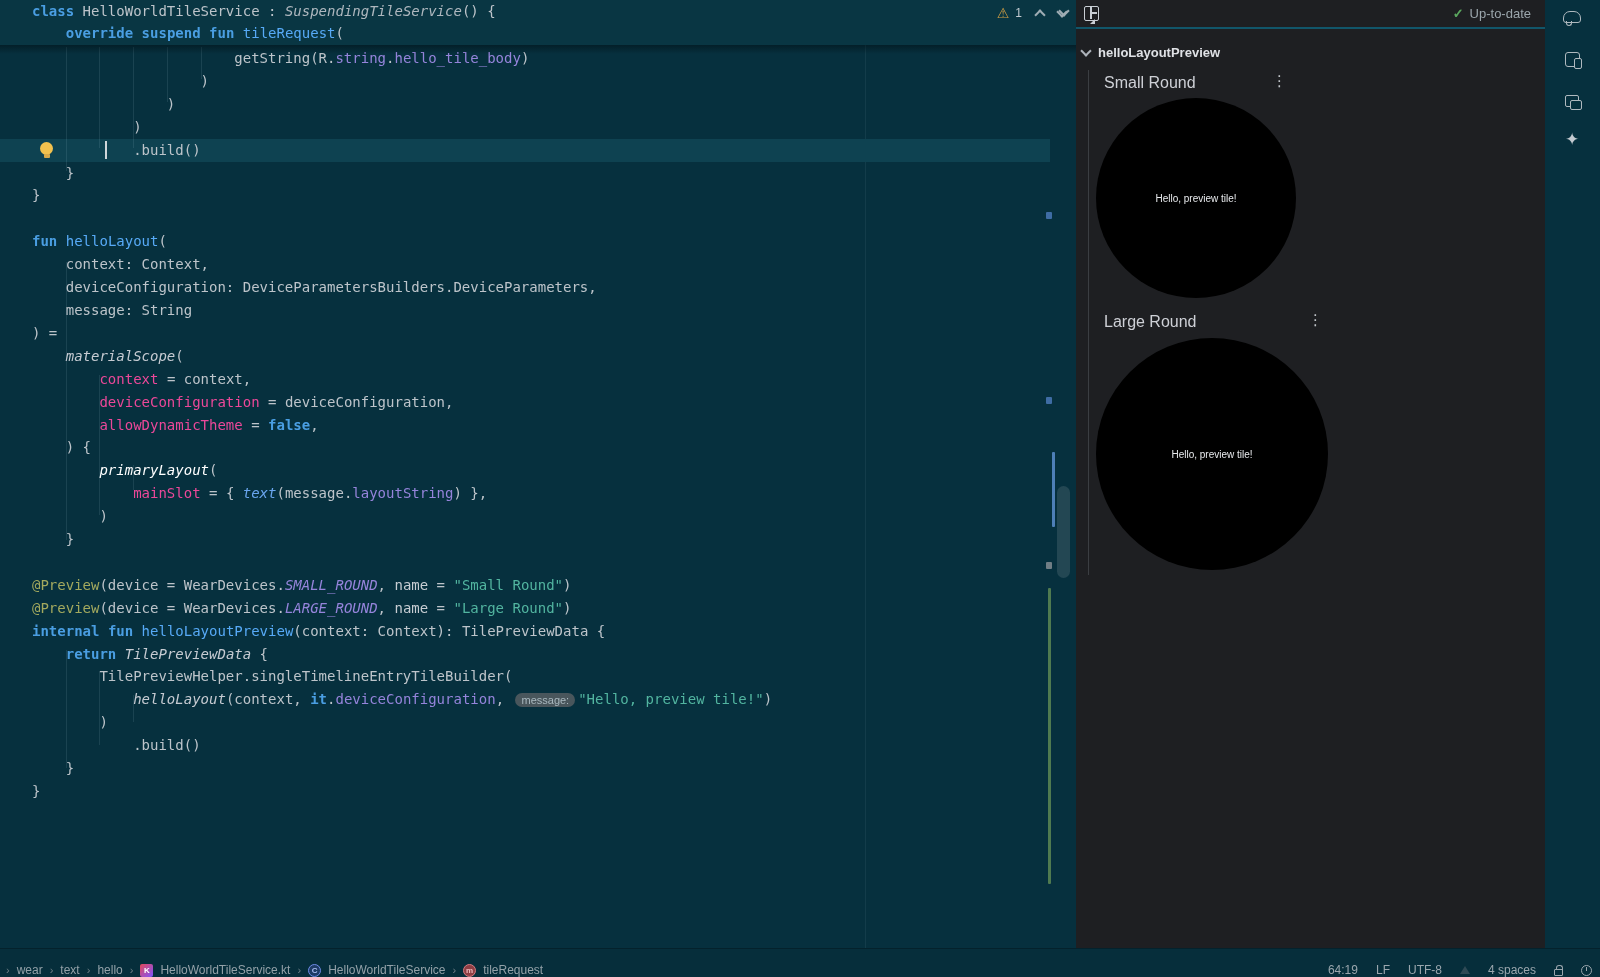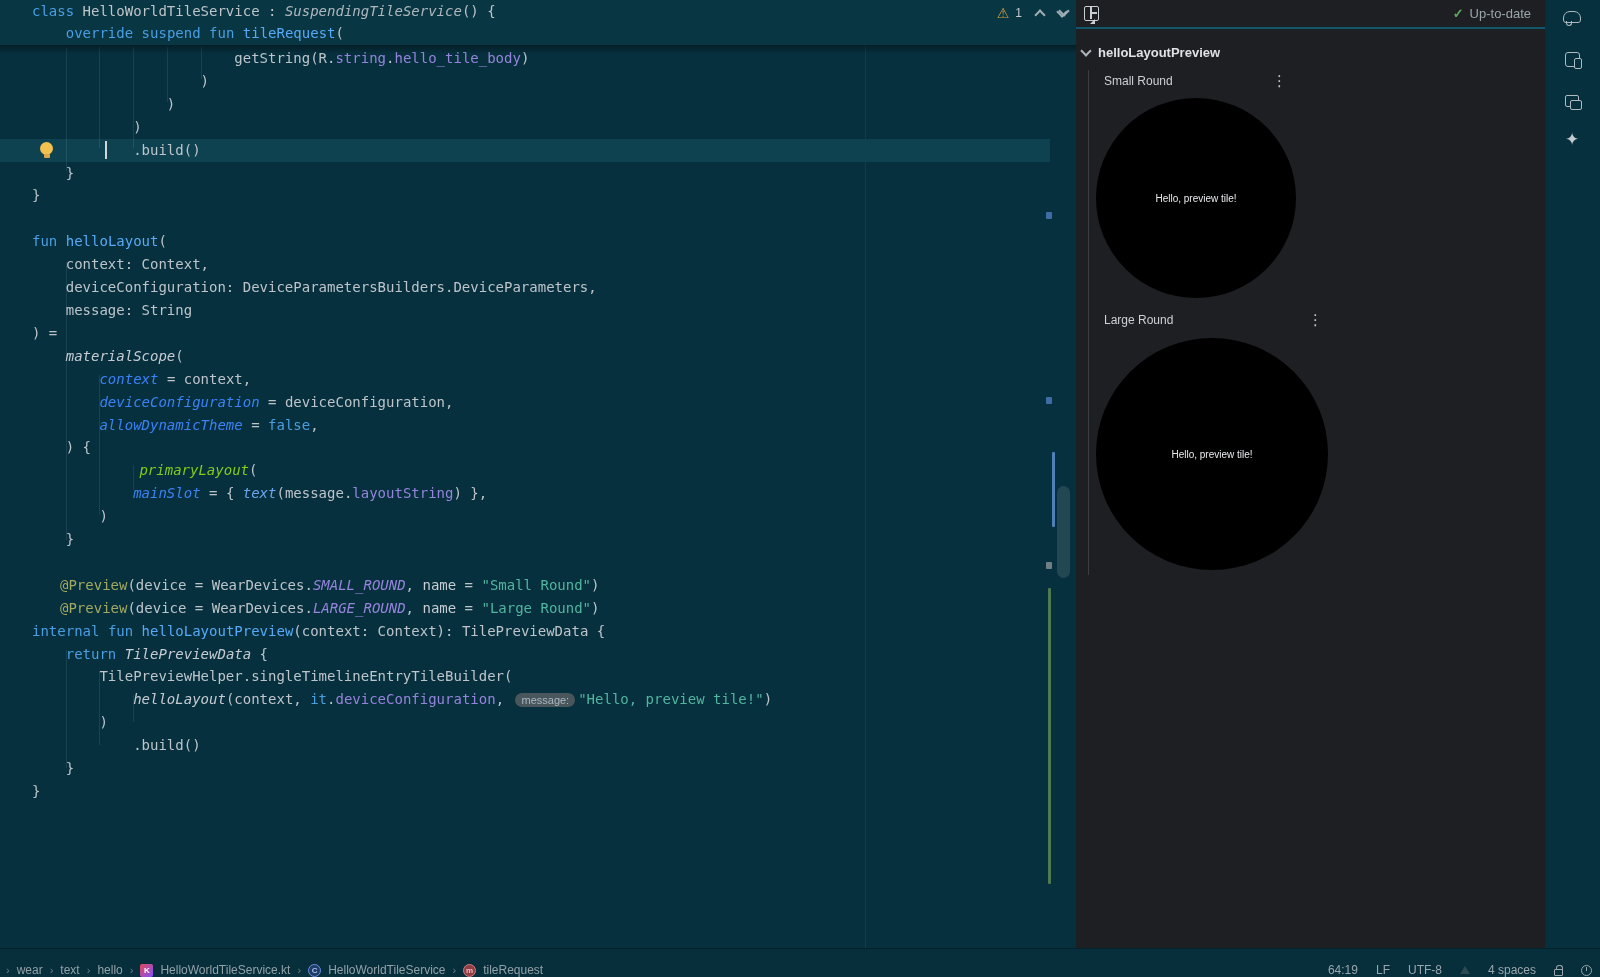--- a/index.html
+++ b/index.html
@@ -15,30 +15,30 @@
   #sticky { position:absolute; left:0; top:0; width:1076px; height:45px;
             background:#093643; z-index:5; }
   #sticky .sline { height:22px; line-height:22px; padding-left:32px; }
   #sticky-shadow { position:absolute; left:0; top:45px; width:1076px; height:9px; z-index:5;
                    background:linear-gradient(to bottom, rgba(0,10,14,.45), rgba(0,10,14,0)); }
 
   #code { position:absolute; left:0; top:47px; width:1076px; }
   .cline { height:22.92px; line-height:22.92px; padding-left:32px; position:relative; width:1050px; }
   .cline.caret-line { background:#0E4251; }
 
-  .tk-kw  { color:#4A9EE2; font-weight:normal; }
+  .tk-kw  { color:#4A9EE2; font-weight:bold; }
   .tk-fn  { color:#57AAF7; }
-  .tk-na  { color:#3b82f6;font-style:italic; }
+  .tk-na  { color:#ec4899; }
   .tk-pp  { color:#9584DB; }
   .tk-ppi { color:#9584DB; font-style:italic; }
   .tk-str { color:#52B5A0; }
-  .tk-ann { color:#A3A95E;margin-left:28px; }
+  .tk-ann { color:#A3A95E; }
   .tk-attr{ color:#C7CDD3; }
   .tk-ci  { color:#C6CBD2; font-style:italic;margin-top:15px; }
-  .tk-cv  { color:#84cc16; font-style:italic;margin-left:40px; }
+  .tk-cv  { color:#ffffff; font-style:italic; }
   .tk-cb  { color:#6AA5EE; font-style:italic; }
   .tk-df  { color:#BDC4CA; }
   .tk-sup { color:#AEB7BE; font-style:italic; }
   .tk-hint{ background:#49565C; color:#A9B8BF; border-radius:7px; padding:1px 6px;
             font-size:11px; margin:0 3px; font-family:"Liberation Sans",sans-serif; }
 
   .indent-guide { position:absolute; width:1px; background:rgba(171,205,219,.12); z-index:1; }
   #margin-guide { position:absolute; left:865px; top:0; width:1px; height:948px;
                   background:rgba(200,230,240,.07); z-index:0; }
 
@@ -81,21 +81,21 @@
   #uptodate { display:flex; align-items:center; gap:6px; color:#9BA6AC; font-size:13px; }
   #uptodate .check { color:#5BA85F; font-size:13px; font-weight:bold; }
 
   #group-header { position:absolute; left:1082px; top:45px; display:flex; align-items:center;
                   gap:8px; z-index:2; }
   #group-header .chev { border-color:#AEB4BB; }
   #group-label { color:#DFE1E5; font-size:13px; font-weight:bold; }
   #tree-guide { position:absolute; left:1088px; top:70px; width:1px; height:505px;
                 background:#3B3E42; }
 
-  .preview-label { position:absolute; color:#CED0D6; font-size:12px; }
+  .preview-label { position:absolute; color:#CED0D6; font-size:16px; }
   .kebab { position:absolute; color:#C0C4C9; font-size:15px; line-height:15px;
            font-family:"DejaVu Sans", sans-serif; cursor:pointer; }
   .tile-circle { position:absolute; background:#000; border-radius:50%;
                  display:flex; align-items:center; justify-content:center; }
   .tile-text { color:#E8EAED; font-size:10px; }
 
   #panel-scroll-thumb { position:absolute; left:1057px; top:486px; width:13px; height:92px;
            background:rgba(140,155,160,.22); border-radius:7px; z-index:6; }
 
   

